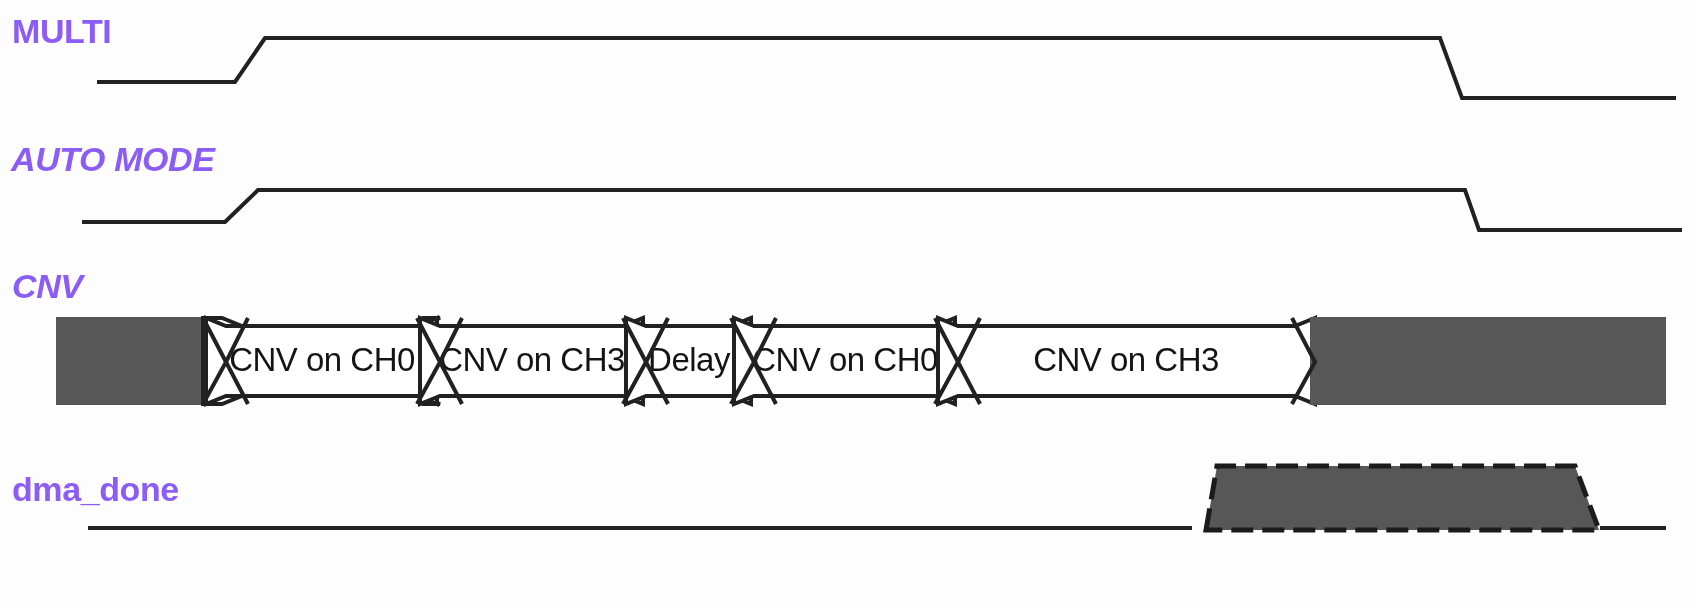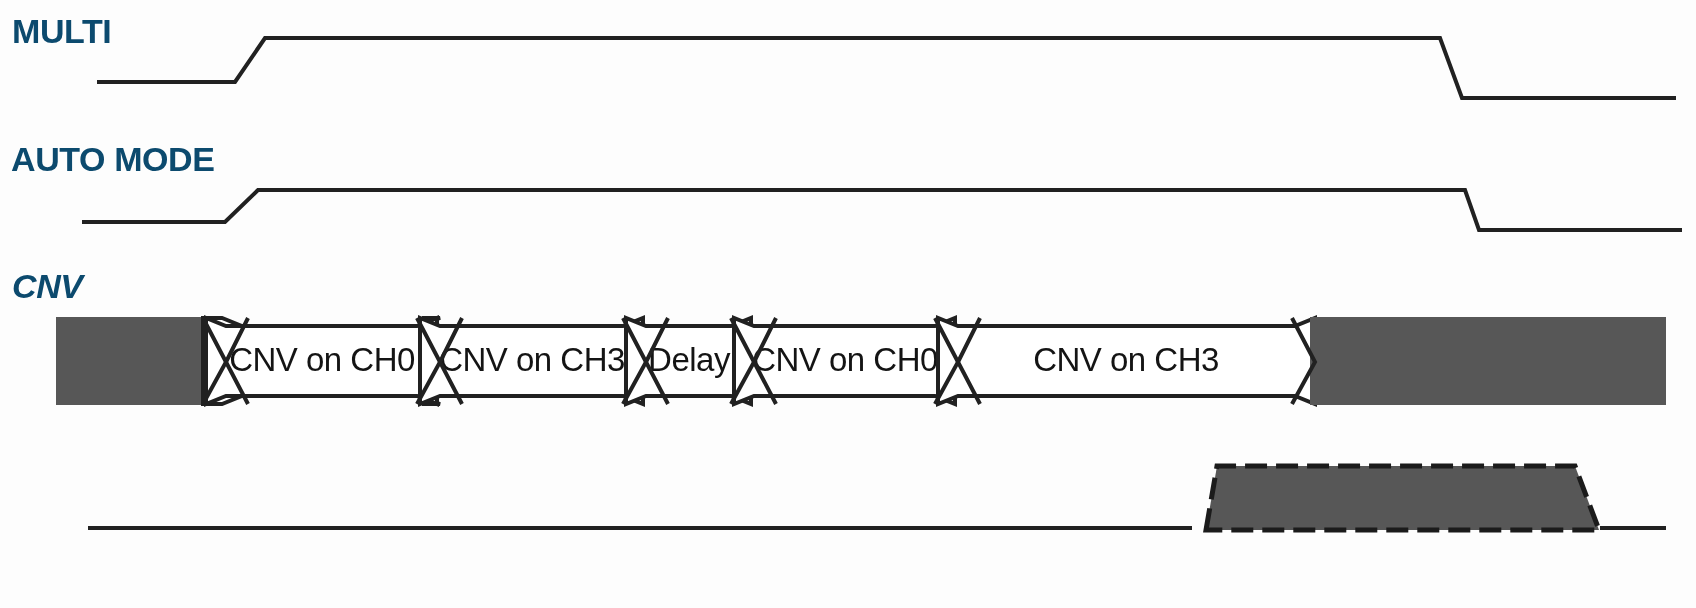--- a/index.html
+++ b/index.html
@@ -13,28 +13,28 @@
   }
   #diagram-root{
     position:relative;
     width:1696px;
     height:608px;
     background:#fdfdfd;
   }
   .signal-label{
     position:absolute;
     font-weight:bold;
-    color:#0c4a6e;
+    color:#8b5cf6;
     letter-spacing:-0.4px;
     white-space:nowrap;
     line-height:1;
     font-family:"Liberation Sans", sans-serif;
   }
   #label-multi{ left:12px; top:14px; font-size:34px; }
-  #label-auto{ left:11px; top:142px; font-size:34px; }
+  #label-auto{ left:11px; top:142px; font-size:34px;font-style:italic; }
   #label-cnv{ left:12px; top:269px; font-size:34px;font-style:italic; }
   #label-dma{ left:12px; top:472px; font-size:34px; }
 
   svg#waves{
     position:absolute;
     left:0; top:0;
     width:1696px; height:608px;
     display:block;
   }
   .wire{
@@ -75,20 +75,21 @@
 <body>
 
 <div id="diagram-root">
 
   <div class="signal-label" id="label-multi">MULTI</div>
 
   <div class="signal-label" id="label-auto">AUTO MODE</div>
 
   <div class="signal-label" id="label-cnv">CNV</div>
 
+  <div class="signal-label" id="label-dma">dma_done</div>
 
   <svg id="waves" viewBox="0 0 1696 608" xmlns="http://www.w3.org/2000/svg">
 
     <path class="wire" d="M 97,82
              L 235,82
              L 265,38
              L 1440,38
              L 1462,98
              L 1676,98"></path>
 

